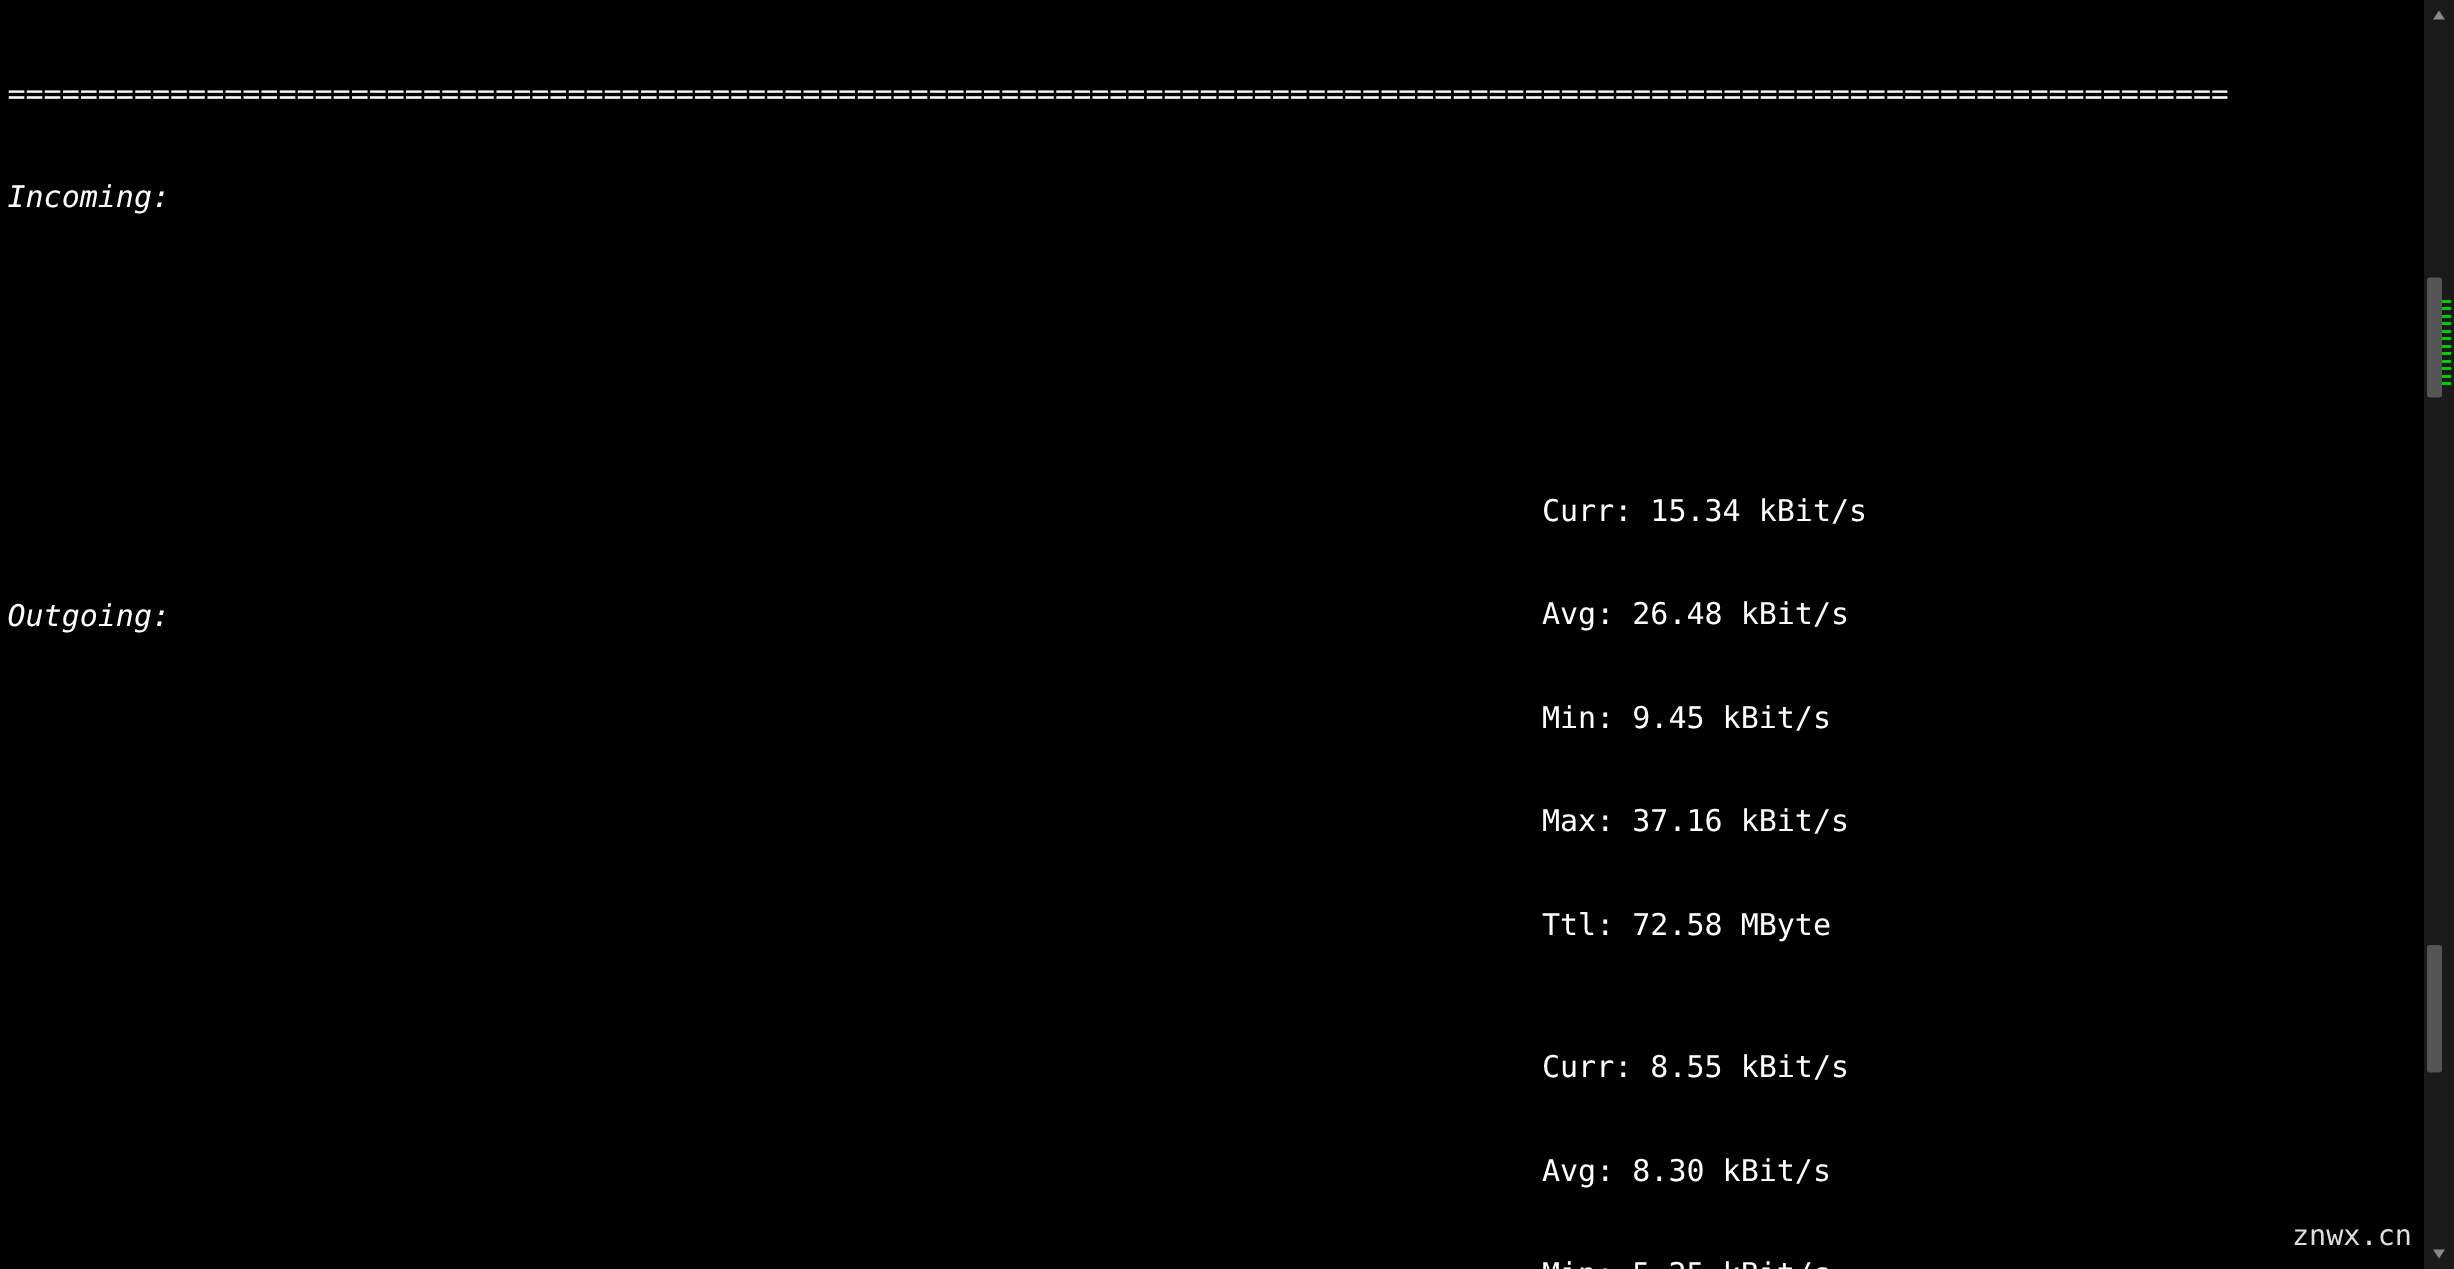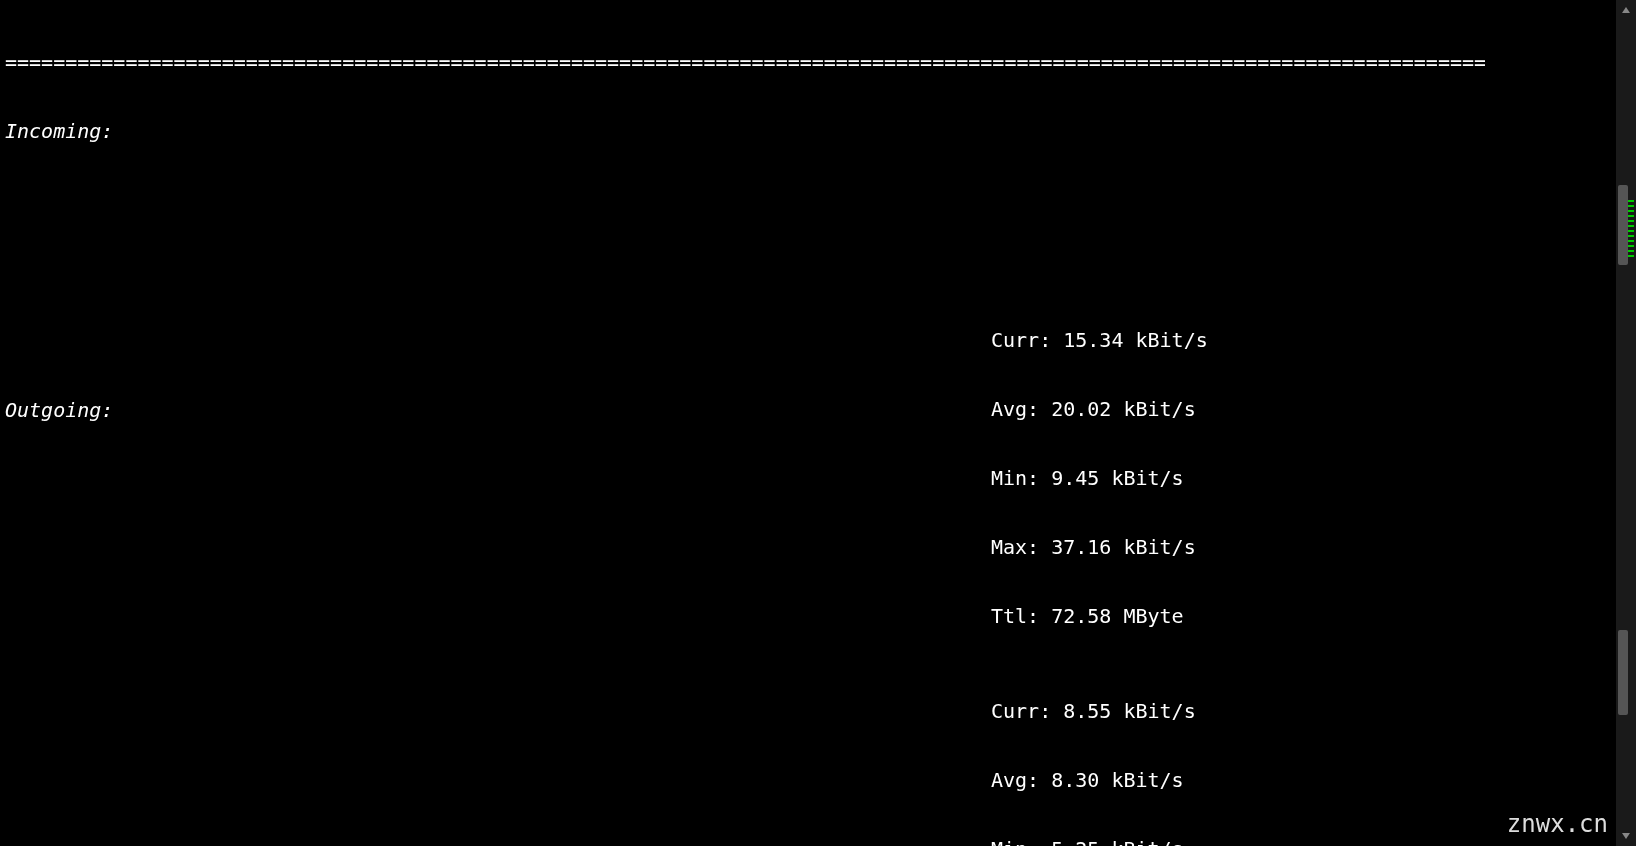--- a/index.html
+++ b/index.html
@@ -34,21 +34,21 @@
       display: block;
       overflow: hidden;
       width: 100%;
     }
     .section-label {
       display: block;
       font-style: italic;
     }
     .stats-block {
       position: absolute;
-      left: 991px;
+      left: 1028px;
     }
     .stats-incoming {
       top: 283px;
     }
     .stats-outgoing {
       top: 654px;
     }
     .stat-line {
       display: block;
     }
@@ -110,34 +110,34 @@
         #00cc00 2px,
         transparent 2px,
         transparent 5px
       );
     }
     .watermark {
       position: absolute;
       right: 28px;
       bottom: 10px;
       color: #ddd;
-      font-size: 24px;
+      font-size: 19px;
       font-family: "DejaVu Sans Mono", monospace;
     }
   </style>
 </head>
 <body>
 
 <div class="terminal">
   <span class="divider">===================================================================================================================================</span>
   <span class="section-label">Incoming:</span>
 
   <div class="stats-block stats-incoming">
     <span class="stat-line">Curr: 15.34 kBit/s</span>
-    <span class="stat-line">Avg: 20.02 kBit/s</span>
+    <span class="stat-line">Avg: 26.48 kBit/s</span>
     <span class="stat-line">Min: 9.45 kBit/s</span>
     <span class="stat-line">Max: 37.16 kBit/s</span>
     <span class="stat-line">Ttl: 72.58 MByte</span>
   </div>
 
   <span class="section-label outgoing-label">Outgoing:</span>
 
   <div class="stats-block stats-outgoing">
     <span class="stat-line">Curr: 8.55 kBit/s</span>
     <span class="stat-line">Avg: 8.30 kBit/s</span>

